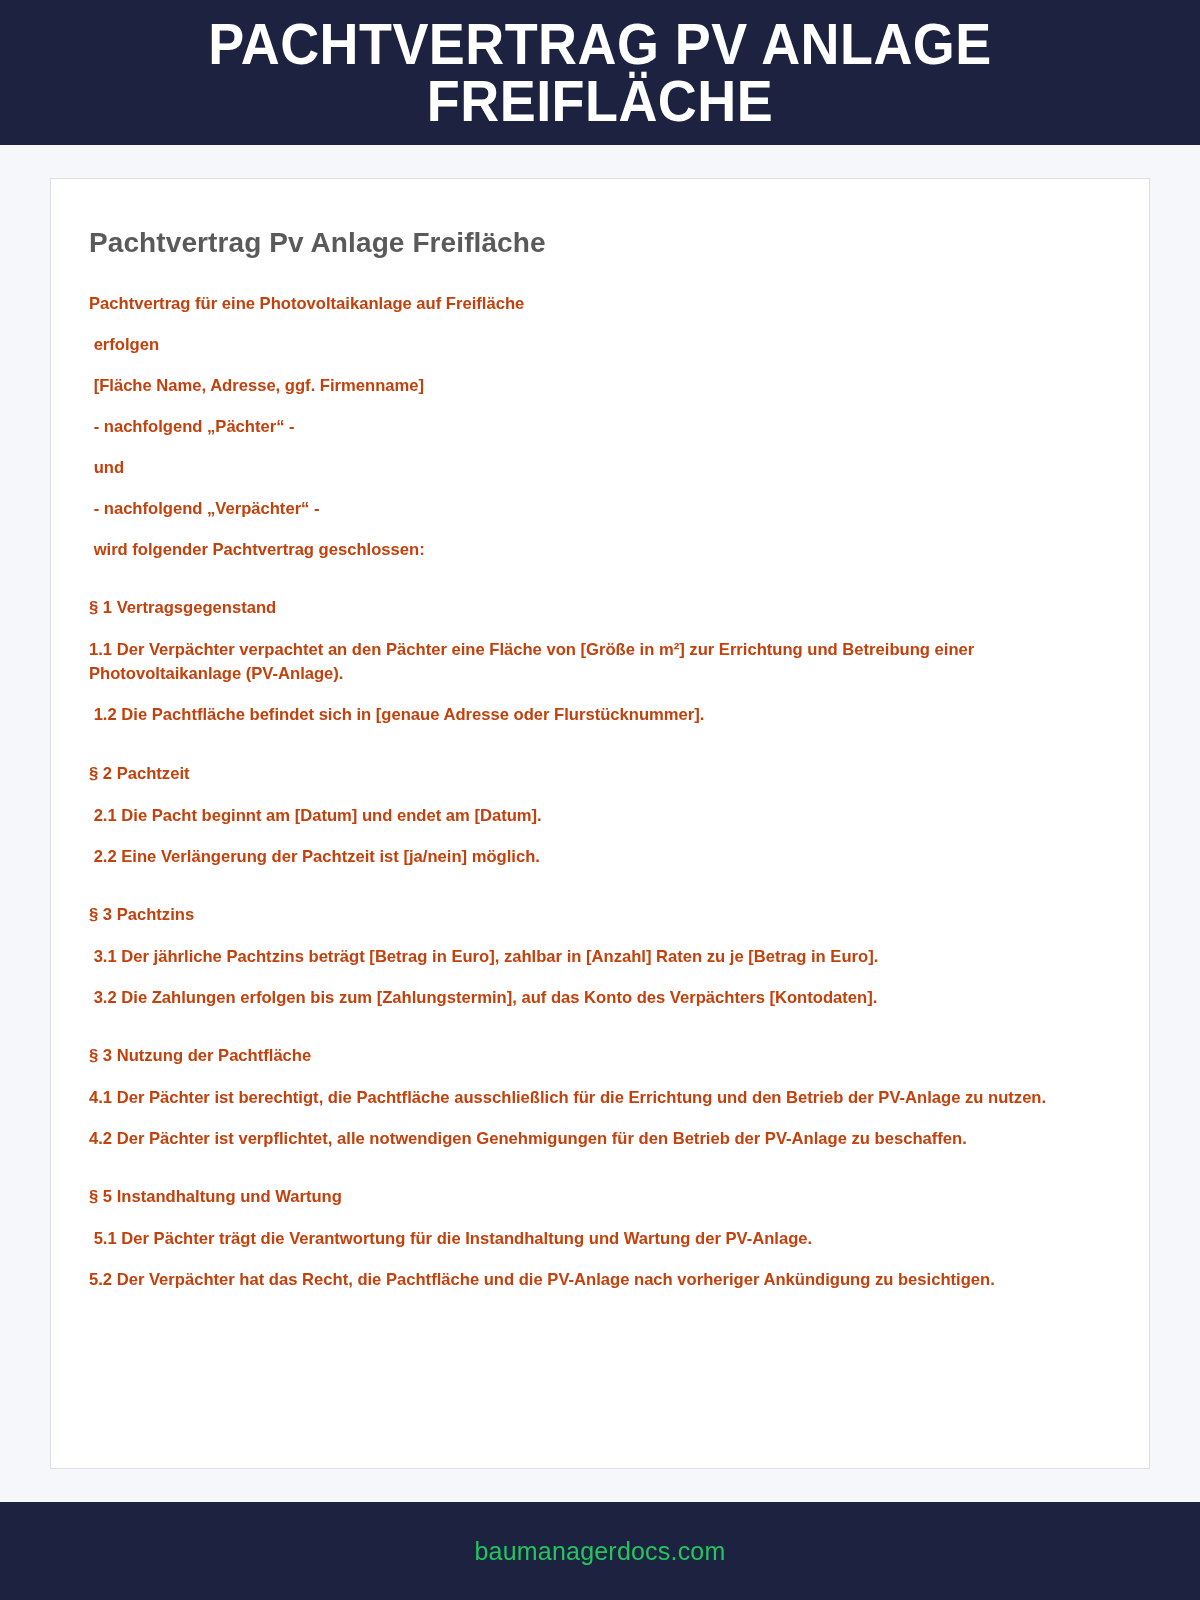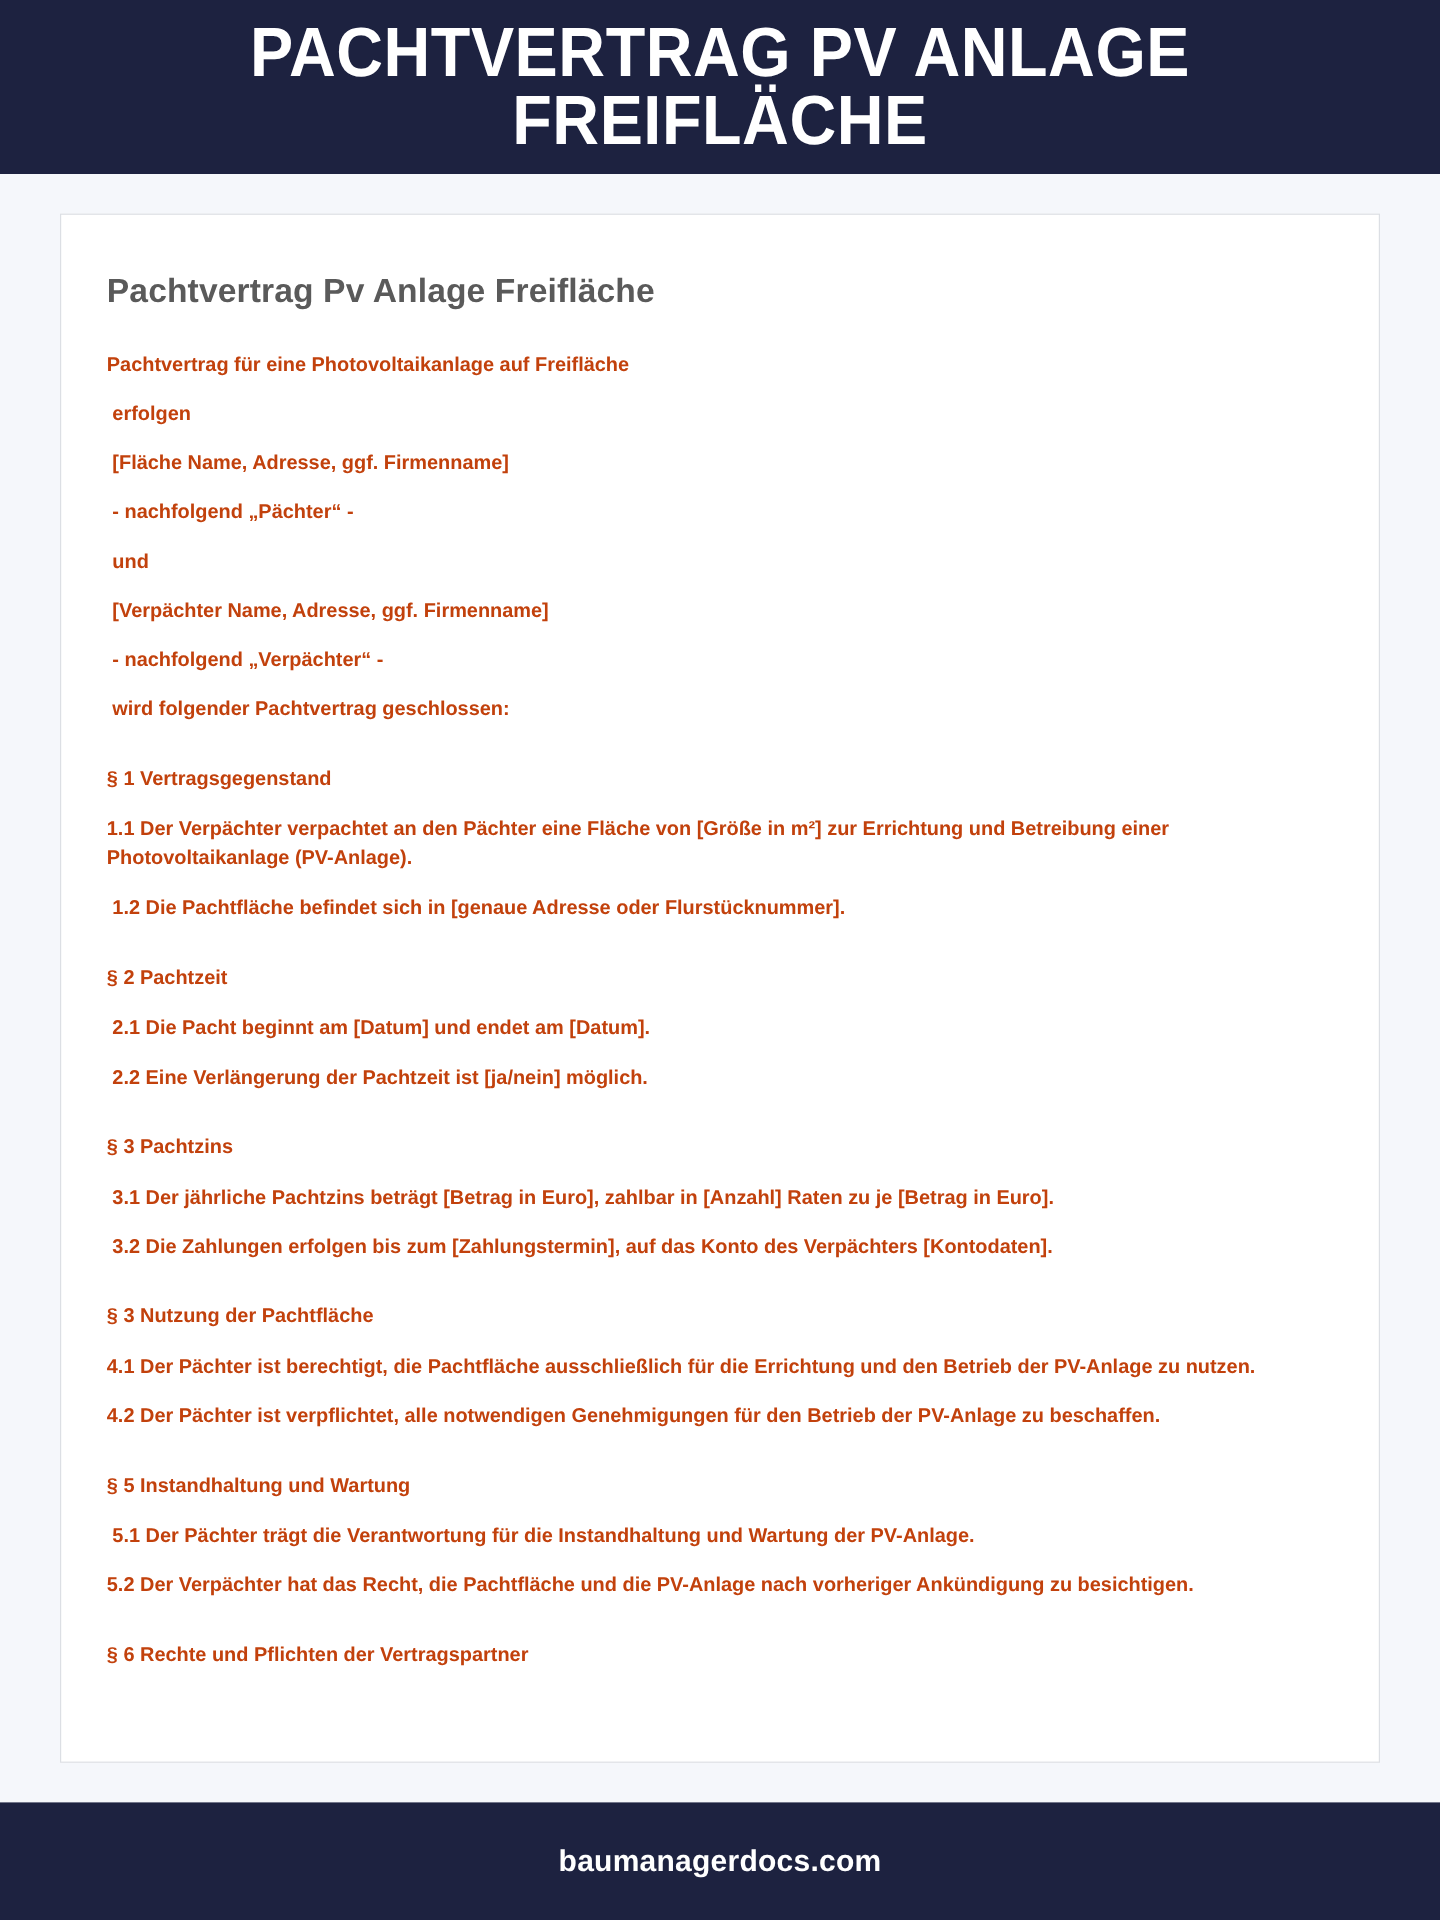--- a/index.html
+++ b/index.html
@@ -86,23 +86,23 @@
     left: 0;
     bottom: 0;
     width: 1200px;
     height: 98px;
     background: #1d2240;
     display: flex;
     align-items: center;
     justify-content: center;
   }
   .bottom-banner-text {
-    color: #ffffff;
+    color: #22c55e;
     font-size: 25px;
-    font-weight: bold;
+    font-weight: normal;
     letter-spacing: 0.2px;
   }
 </style>
 </head>
 <body>
 
 <header class="top-banner">
   <div class="top-banner-title">PACHTVERTRAG PV ANLAGE FREIFLÄCHE</div>
 </header>
 
@@ -111,21 +111,20 @@
 
     <h2 class="doc-heading">Pachtvertrag Pv Anlage Freifläche</h2>
 
     <div class="doc-body">
 
       <p>Pachtvertrag für eine Photovoltaikanlage auf Freifläche</p>
       <p> erfolgen</p>
       <p> [Fläche Name, Adresse, ggf. Firmenname]</p>
       <p> - nachfolgend „Pächter“ -</p>
       <p> und</p>
-      <p> [Verpächter Name, Adresse, ggf. Firmenname]</p>
       <p> - nachfolgend „Verpächter“ -</p>
       <p> wird folgender Pachtvertrag geschlossen:</p>
 
       <p class="sec-head">§ 1 Vertragsgegenstand</p>
       <p class="wrapped">1.1 Der Verpächter verpachtet an den Pächter eine Fläche von [Größe in m²] zur Errichtung und Betreibung einer Photovoltaikanlage (PV-Anlage).</p>
       <p> 1.2 Die Pachtfläche befindet sich in [genaue Adresse oder Flurstücknummer].</p>
 
       <p class="sec-head">§ 2 Pachtzeit</p>
       <p> 2.1 Die Pacht beginnt am [Datum] und endet am [Datum].</p>
       <p> 2.2 Eine Verlängerung der Pachtzeit ist [ja/nein] möglich.</p>
@@ -135,21 +134,20 @@
       <p> 3.2 Die Zahlungen erfolgen bis zum [Zahlungstermin], auf das Konto des Verpächters [Kontodaten].</p>
 
       <p class="sec-head">§ 3 Nutzung der Pachtfläche</p>
       <p class="wrapped">4.1 Der Pächter ist berechtigt, die Pachtfläche ausschließlich für die Errichtung und den Betrieb der PV-Anlage zu nutzen.</p>
       <p class="wrapped">4.2 Der Pächter ist verpflichtet, alle notwendigen Genehmigungen für den Betrieb der PV-Anlage zu beschaffen.</p>
 
       <p class="sec-head">§ 5 Instandhaltung und Wartung</p>
       <p> 5.1 Der Pächter trägt die Verantwortung für die Instandhaltung und Wartung der PV-Anlage.</p>
       <p class="wrapped">5.2 Der Verpächter hat das Recht, die Pachtfläche und die PV-Anlage nach vorheriger Ankündigung zu besichtigen.</p>
 
-      <p class="sec-head">§ 6 Rechte und Pflichten der Vertragspartner</p>
 
     </div>
   </section>
 </main>
 
 <footer class="bottom-banner">
   <span class="bottom-banner-text">baumanagerdocs.com</span>
 </footer>
 
 </body></html>

